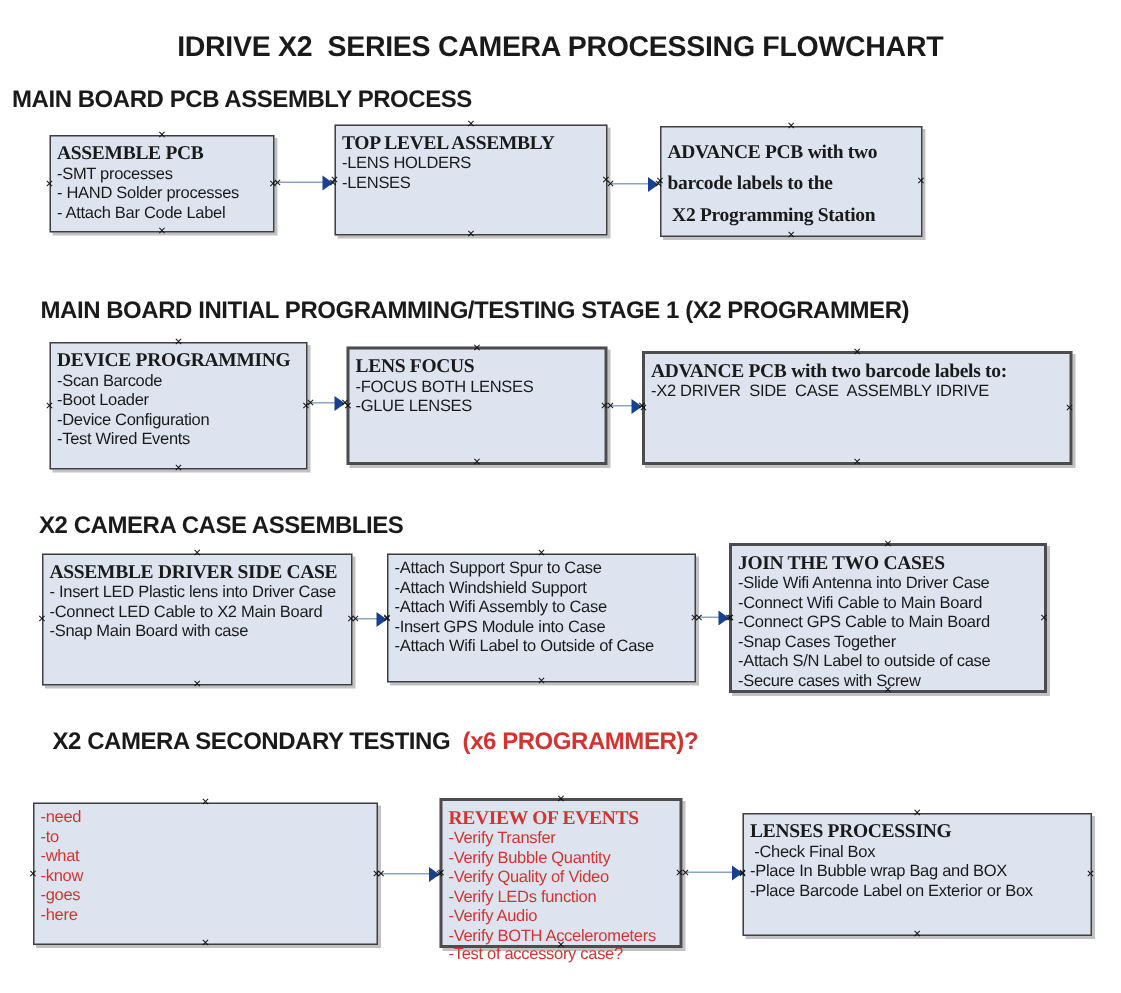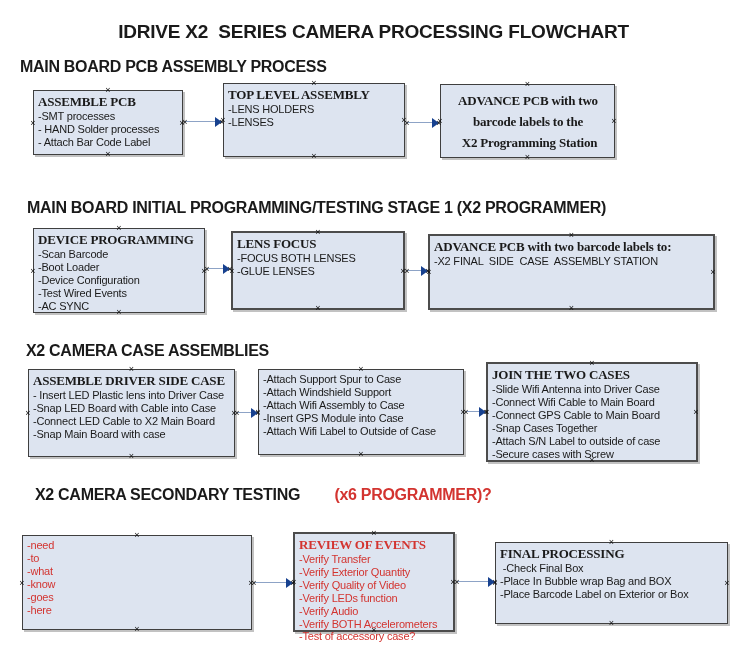--- a/index.html
+++ b/index.html
@@ -7,33 +7,33 @@
     position:relative;width:747px;height:662px;background:#ffffff;overflow:hidden;
     font-family:"Liberation Sans","DejaVu Sans",sans-serif;color:var(--ink,#1a1a1a);
   }
   .doc-title{
     position:absolute;top:21px;left:0;width:747px;text-align:center;
     font-size:19px;font-weight:bold;letter-spacing:-0.2px;white-space:pre-wrap;
   }
   .sec-heading{
     position:absolute;font-size:16px;font-weight:bold;letter-spacing:-0.3px;white-space:pre-wrap;
   }
-  .sec-heading .red-part{color:var(--red);margin-left:26px;}
-  #h1{left:20px;top:58px;}
+  .sec-heading .red-part{color:var(--red);}
+  #h1{left:8px;top:58px;}
   #h2{left:27px;top:199px;}
   #h3{left:26px;top:342px;}
   #h4{left:35px;top:486px;}
   .fbox{
     position:absolute;background:var(--fill,#dde4f0);border:1px solid #3f3f3f;
     box-shadow:2px 2px 0 rgba(120,120,120,.45);
     padding:3px 3px 0 4px;box-sizing:border-box;overflow:visible;
   }
   .fbox.thick{border-width:2px;border-color:#4c4c4c;}
   .fbox .btitle{font-size:13px;font-weight:bold;line-height:15px;letter-spacing:-0.2px;white-space:pre-wrap;margin-bottom:1px;font-family:Liberation Serif, serif;}
-  .fbox.loose .btitle{line-height:21px;padding-top:2px;text-align:center;}
+  .fbox.loose .btitle{line-height:21px;padding-top:2px;}
   .fbox .bitem{font-size:11px;line-height:12.9px;letter-spacing:-0.2px;white-space:pre-wrap;}
   .fbox.redtext .btitle,.fbox.redtext .bitem{color:var(--red);}
   
   .cp{
     position:absolute;font-size:9px;line-height:9px;color:#111;font-weight:normal;
     transform:translate(-50%,-50%);pointer-events:none;
   }
   .cp-t{left:50%;top:-1px;}
   .cp-b{left:50%;top:100%;}
   .cp-l{left:-1px;top:50%;}
@@ -116,50 +116,48 @@
   <div class="fbox" id="b21">
     <span class="cp cp-t">×</span>
       <span class="cp cp-b">×</span>
       <span class="cp cp-l">×</span>
       <span class="cp cp-r">×</span>
     <div class="btitle">DEVICE PROGRAMMING</div>
     <div class="bitem">-Scan Barcode</div>
     <div class="bitem">-Boot Loader</div>
     <div class="bitem">-Device Configuration</div>
     <div class="bitem">-Test Wired Events</div>
-    <div class="bitem">-AC SYNC</div>
   </div>
 
   <div class="fbox thick" id="b22">
     <span class="cp cp-t">×</span>
       <span class="cp cp-b">×</span>
       <span class="cp cp-l">×</span>
       <span class="cp cp-r">×</span>
     <div class="btitle">LENS FOCUS</div>
     <div class="bitem">-FOCUS BOTH LENSES</div>
     <div class="bitem">-GLUE LENSES</div>
   </div>
 
   <div class="fbox thick" id="b23">
     <span class="cp cp-t">×</span>
       <span class="cp cp-b">×</span>
       <span class="cp cp-l">×</span>
       <span class="cp cp-r">×</span>
     <div class="btitle">ADVANCE PCB with two barcode labels to:</div>
-    <div class="bitem">-X2 FINAL  SIDE  CASE  ASSEMBLY STATION</div>
+    <div class="bitem">-X2 DRIVER  SIDE  CASE  ASSEMBLY IDRIVE</div>
   </div>
 
   <div class="fbox" id="b31">
     <span class="cp cp-t">×</span>
       <span class="cp cp-b">×</span>
       <span class="cp cp-l">×</span>
       <span class="cp cp-r">×</span>
     <div class="btitle">ASSEMBLE DRIVER SIDE CASE</div>
     <div class="bitem">- Insert LED Plastic lens into Driver Case</div>
-    <div class="bitem">-Snap LED Board with Cable into Case</div>
     <div class="bitem">-Connect LED Cable to X2 Main Board</div>
     <div class="bitem">-Snap Main Board with case</div>
   </div>
 
   <div class="fbox" id="b32">
     <span class="cp cp-t">×</span>
       <span class="cp cp-b">×</span>
       <span class="cp cp-l">×</span>
       <span class="cp cp-r">×</span>
     <div class="bitem">-Attach Support Spur to Case</div>
@@ -196,34 +194,34 @@
     <div class="bitem">-here</div>
   </div>
 
   <div class="fbox thick redtext" id="b42">
     <span class="cp cp-t">×</span>
       <span class="cp cp-b">×</span>
       <span class="cp cp-l">×</span>
       <span class="cp cp-r">×</span>
     <div class="btitle">REVIEW OF EVENTS</div>
     <div class="bitem">-Verify Transfer</div>
-    <div class="bitem">-Verify Exterior Quantity</div>
+    <div class="bitem">-Verify Bubble Quantity</div>
     <div class="bitem">-Verify Quality of Video</div>
     <div class="bitem">-Verify LEDs function</div>
     <div class="bitem">-Verify Audio</div>
     <div class="bitem">-Verify BOTH Accelerometers</div>
     <div class="bitem">-Test of accessory case?</div>
   </div>
 
   <div class="fbox" id="b43">
     <span class="cp cp-t">×</span>
       <span class="cp cp-b">×</span>
       <span class="cp cp-l">×</span>
       <span class="cp cp-r">×</span>
-    <div class="btitle">FINAL PROCESSING</div>
+    <div class="btitle">LENSES PROCESSING</div>
     <div class="bitem"> -Check Final Box</div>
     <div class="bitem">-Place In Bubble wrap Bag and BOX</div>
     <div class="bitem">-Place Barcode Label on Exterior or Box</div>
   </div>
 
   <div class="arrow" id="a1">
       <div class="line"></div>
       <div class="head"></div>
       <span class="cp cp-tail">×</span>
       <span class="cp cp-tip">×</span>

